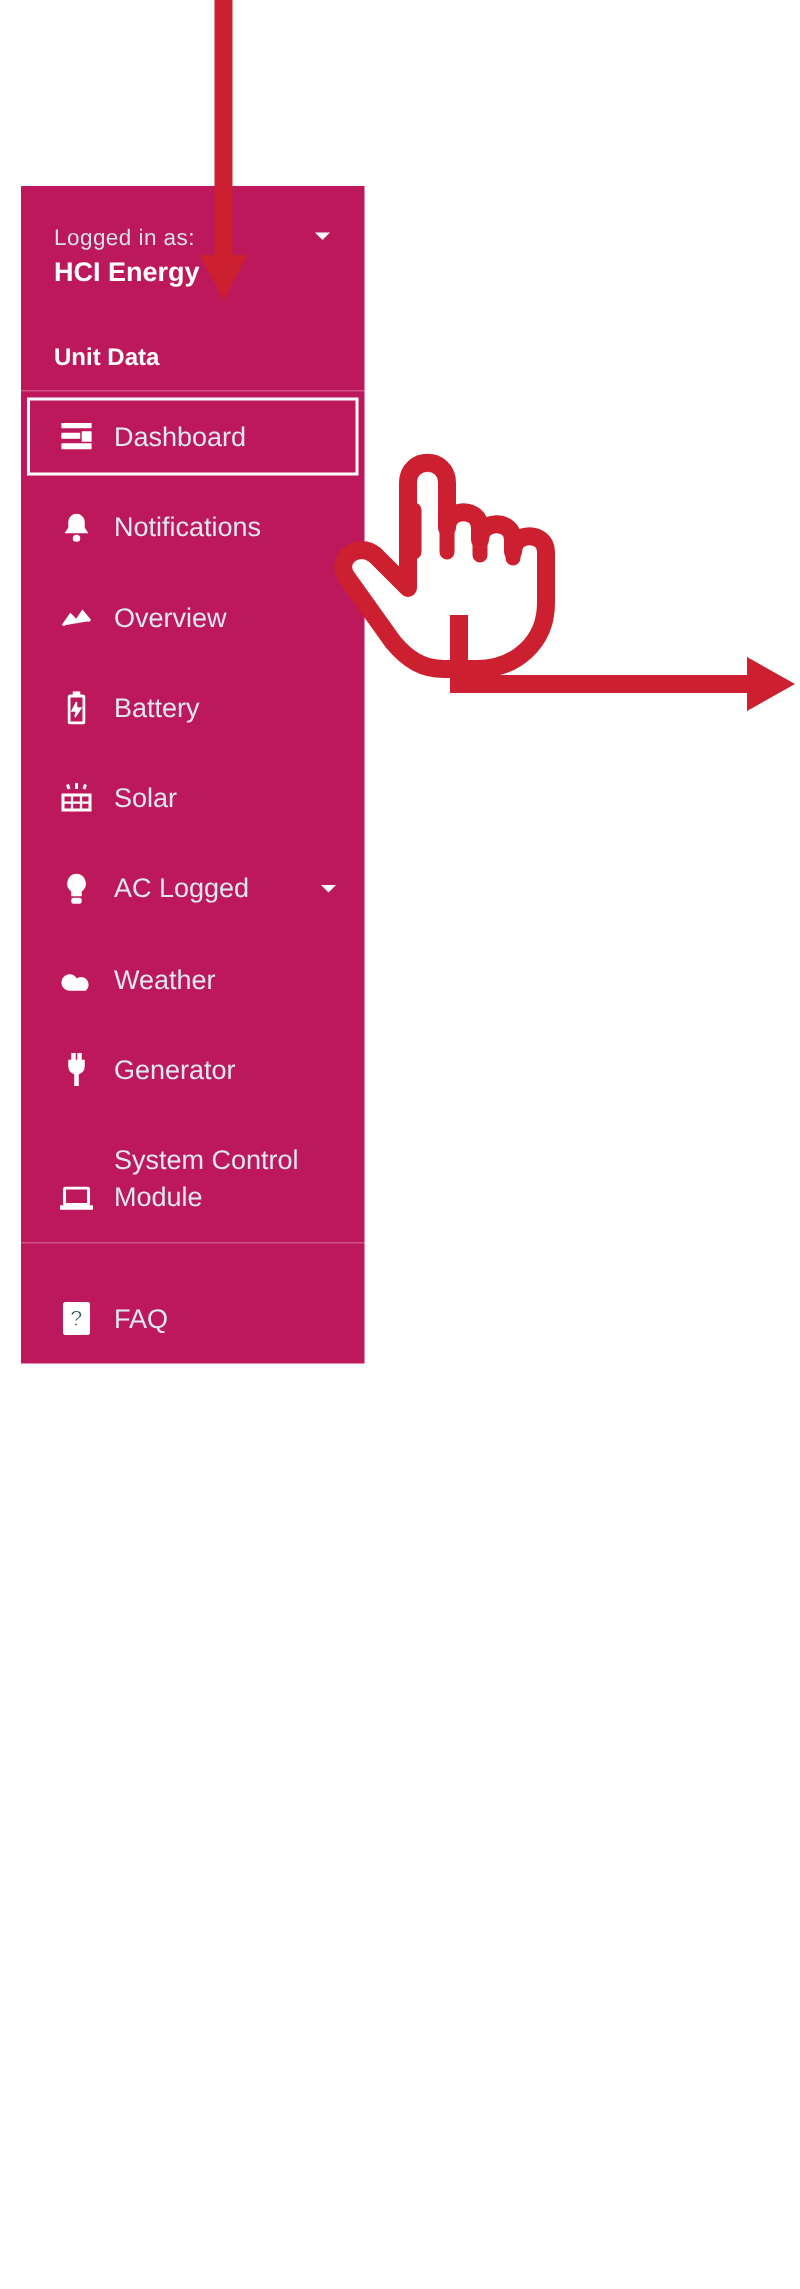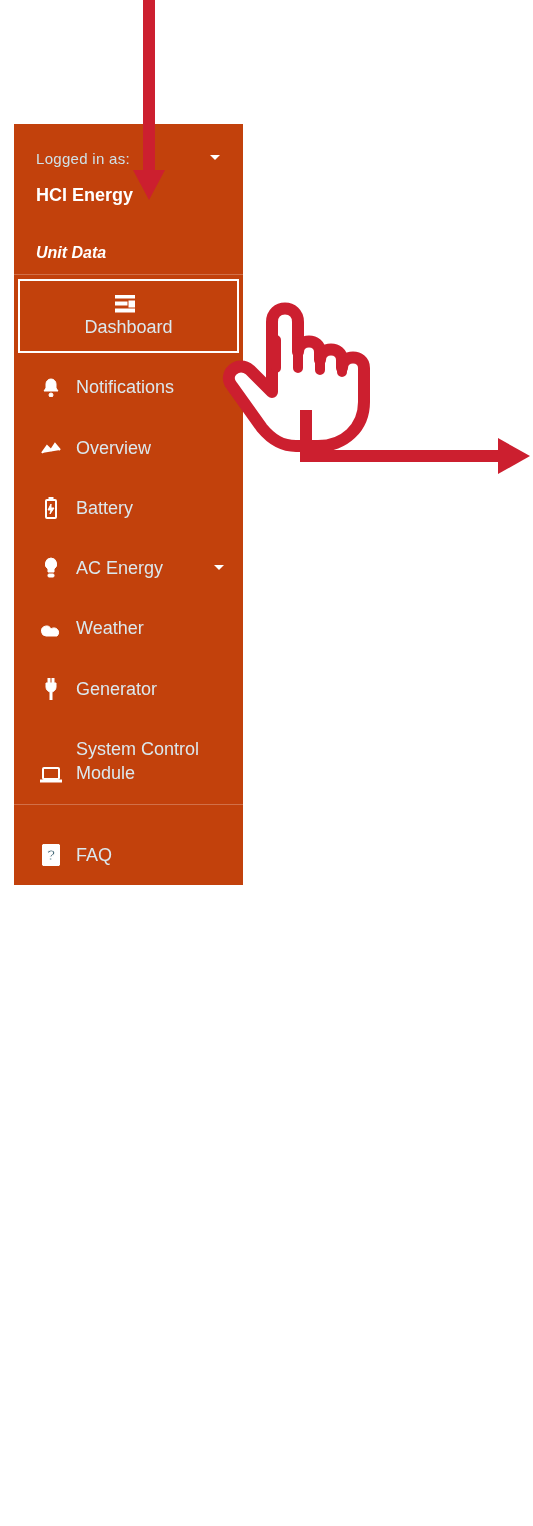--- a/index.html
+++ b/index.html
@@ -1,35 +1,35 @@
 <!DOCTYPE html>
 <html><head>
 <meta charset="utf-8">
 <style>
   * { margin:0; padding:0; box-sizing:border-box; }
   html,body { width:533px; height:1526px; background:#fff;
               font-family:"Segoe UI",Arial,sans-serif; }
   .sidebar { position:absolute; left:14px; top:124px; width:229px;
-             background:#c2410c; color:#d6e3e8; }
+             background:#be185d; color:#d6e3e8; }
   .user-block { padding:26px 22px 22px 22px; position:relative; }
   .user-label { font-size:15px; letter-spacing:0.3px; color:#cfe1e8; }
-  .user-name  { font-size:18px; font-weight:700; margin-top:18px; color:#fff; }
+  .user-name  { font-size:18px; font-weight:700; margin-top:4px; color:#fff; }
   .user-caret { position:absolute; right:22px; top:30px; fill:#fff; }
   .section-title { font-size:16px; font-weight:700; color:#fff;
-                   padding:16px 22px 12px 22px;font-style:italic; }
+                   padding:16px 22px 12px 22px; }
   .sep { border-top:1px solid rgba(255,255,255,.25); }
   .item { display:flex; align-items:center; padding:18px 20px;
           cursor:pointer; position:relative; }
   .item.multiline { align-items:flex-end; }
   .ic  { width:22px; height:22px; flex:0 0 22px; display:flex;
          align-items:center; justify-content:center; margin-right:14px;
          margin-left:6px; }
   .ic svg, .ic .glyph { fill:#fff; stroke:#fff; color:#fff; }
   .lbl { font-size:18px; color:#dbe8ee; line-height:1.35; }
-  .item.selected { outline:2px solid #fff; outline-offset:-6px;flex-direction:column; }
+  .item.selected { outline:2px solid #fff; outline-offset:-6px; }
   .item .chev { position:absolute; right:18px; }
 
   
   .anno-arrow-down { position:absolute; left:129px; top:0; width:40px;
                      height:200px; pointer-events:none; }
   .anno-hand { position:absolute; left:214px; top:282px; width:168px;
                height:170px; pointer-events:none; }
   .anno-arrow-right { position:absolute; left:300px; top:404px; width:230px;
                       height:70px; pointer-events:none; }
 </style>
@@ -84,30 +84,40 @@
     <span class="ic">
       <svg width="12" height="22" viewBox="0 0 12 22">
         <rect x="1" y="3" width="10" height="18" rx="1" fill="none" stroke-width="2"></rect>
         <rect x="4" y="0" width="4" height="3"></rect>
         <path d="M6 7l-3 6h3l-1 4 4-6H6z"></path>
         </svg>
       </span>
     <span class="lbl">Battery</span>
   </div>
 
+  <div class="item">
+    <span class="ic">
+      <svg width="22" height="20" viewBox="0 0 22 20">
+        <path d="M5 1l1 3M11 0v4M17 1l-1 3" stroke-width="2" fill="none"></path>
+        <rect x="2" y="8" width="18" height="10" fill="none" stroke-width="2"></rect>
+        <path d="M2 13h18M8 8v10M14 8v10" stroke-width="1.5"></path>
+        </svg>
+      </span>
+    <span class="lbl">Solar</span>
+  </div>
 
 
   <div class="item">
     <span class="ic">
       <svg width="14" height="22" viewBox="0 0 14 22">
         <path d="M7 1a6 6 0 00-3 11v3h6v-3A6 6 0 007 1z"></path>
         <rect x="4" y="17" width="6" height="3" rx="1"></rect>
         </svg>
       </span>
-    <span class="lbl">AC Energy</span>
+    <span class="lbl">AC Logged</span>
     <svg class="chev" width="12" height="8" viewBox="0 0 12 8" fill="#fff">
         <path d="M1 1l5 5 5-5z"></path>
       </svg>
   </div>
 
   <div class="item">
     <span class="ic">
       <svg width="22" height="16" viewBox="0 0 22 16">
         <path d="M17 15H6a5 5 0 115-7 4 4 0 016 7z"></path>
         </svg>

